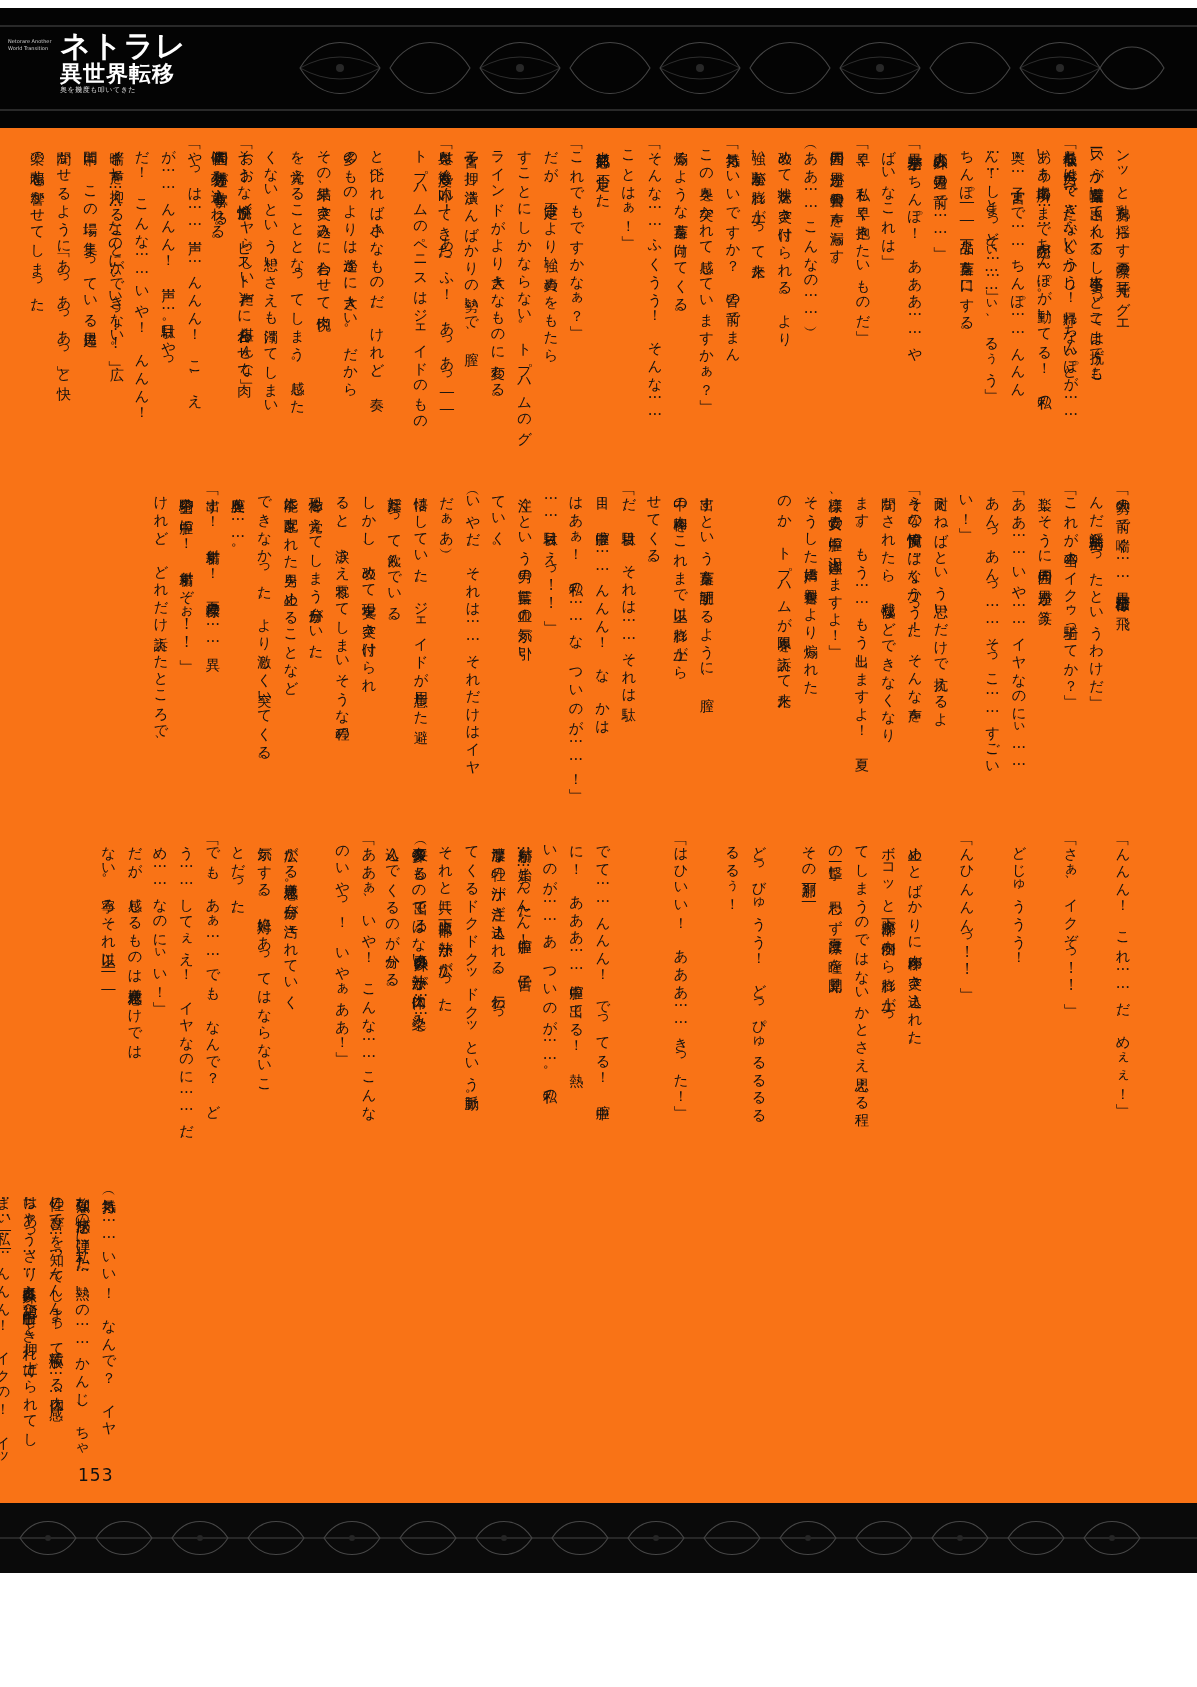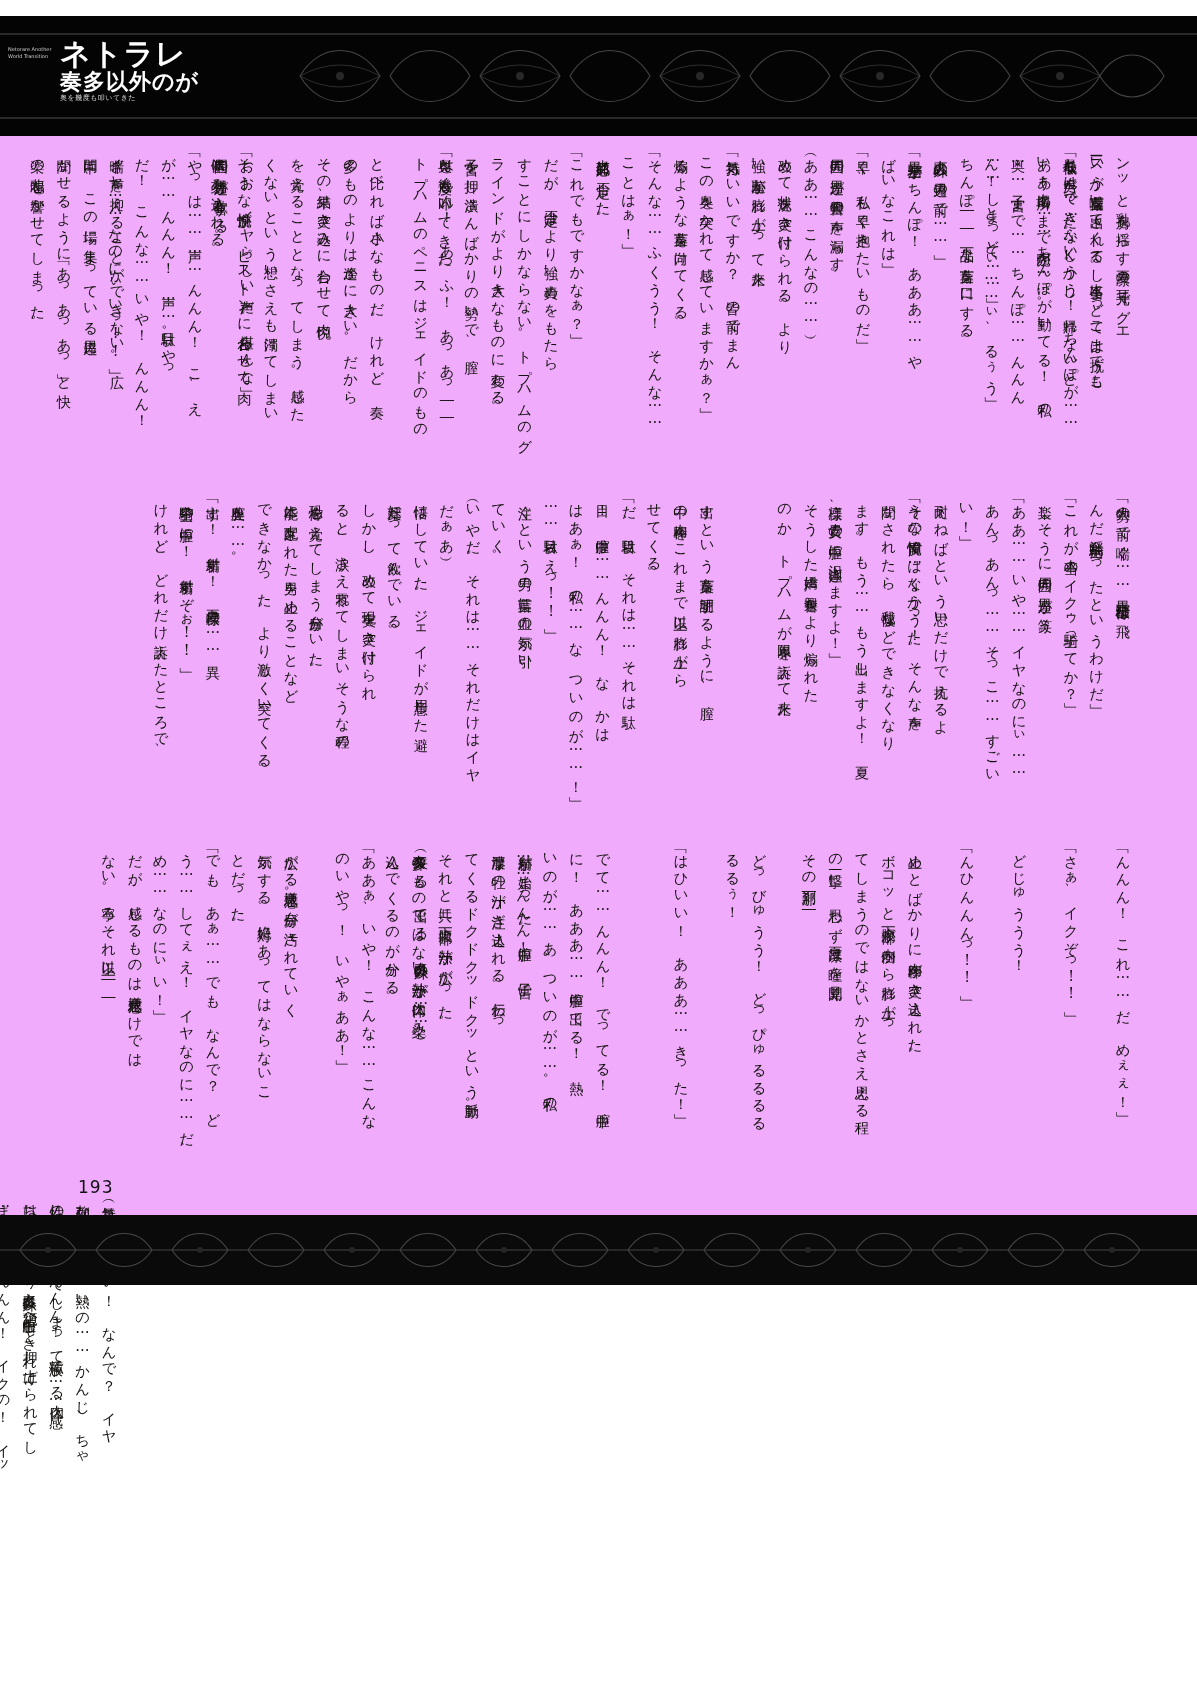--- a/index.html
+++ b/index.html
@@ -9,24 +9,24 @@
   }
   body {
     width: 1197px;
     height: 1687px;
     font-family: "DejaVu Serif", "Liberation Serif", serif;
     position: relative;
     overflow: hidden;
   }
   .page {
     position: absolute;
-    left: 0; top: 16px;
-    width: 1197px;
-    height: 1269px;
-    background: #f0abfc;
+    left: 0; top: 8px;
+    width: 1197px;
+    height: 1565px;
+    background: #f97316;
   }
   
   .header-band {
     position: absolute;
     left: 0; top: 0;
     width: 1197px;
     height: 120px;
     background: #000;
     overflow: hidden;
   }
@@ -160,21 +160,21 @@
         <circle cx="700" cy="60" r="4"></circle>
           <circle cx="880" cy="60" r="4"></circle>
         <circle cx="1060" cy="60" r="4"></circle>
       </g>
     </svg>
 
     <div class="logo-side">Netorare Another World Transition</div>
 
     <div class="logo">
       <div class="l1">ネトラレ</div>
-      <div class="l2">奏多以外のが</div>
+      <div class="l2">異世界転移</div>
       <div class="l3">奥を幾度も叩いてきた</div>
     </div>
   </div>
 
   <div class="body-area">
 
     <div class="block" style="right:4px;   top:4px;   height:330px;">ンッと乳房を揺らす夏凛の耳元でグエ
 ースが囁いてくる。本当にどこまでも
 最低な男だった。しかし、帰れないと
 いう場所にまで肉先が……。</div>
@@ -308,21 +308,21 @@
 ……私……んんん！　イクの！　イッ
 わたひぃ……はひい！　イクの！　イ
 ……るうう！　こんなの……イックぅ！
 ……ああひぃ……わ、たひいい！」</div>
     <div class="block" style="right:1044px;top:1050px;height:330px;">強烈な快感が弾けた。</div>
     <div class="block" style="right:1070px;top:1050px;height:330px;">性の喜びを知ってしまっている肉体
 はあっさりと絶頂へと押し上げられてし
 まい――</div>
   </div>
 
-  <div class="page-number">193</div>
+  <div class="page-number">153</div>
 
   <div class="footer-band">
     <svg class="orn" viewBox="0 0 1197 70" preserveAspectRatio="none">
       <rect x="0" y="0" width="1197" height="70" fill="#0a0a0a"></rect>
       <g fill="none" stroke="#4d4d4d" stroke-width="1.1" opacity="0.9">
         <path d="M0,35 H1197"></path>
         <path d="M20,35 c14,-22 42,-22 56,0 c-14,22 -42,22 -56,0 Z"></path>
         <path d="M96,35 c14,-22 42,-22 56,0 c-14,22 -42,22 -56,0 Z"></path>
         <path d="M172,35 c14,-22 42,-22 56,0 c-14,22 -42,22 -56,0 Z"></path>
         <path d="M248,35 c14,-22 42,-22 56,0 c-14,22 -42,22 -56,0 Z"></path>

